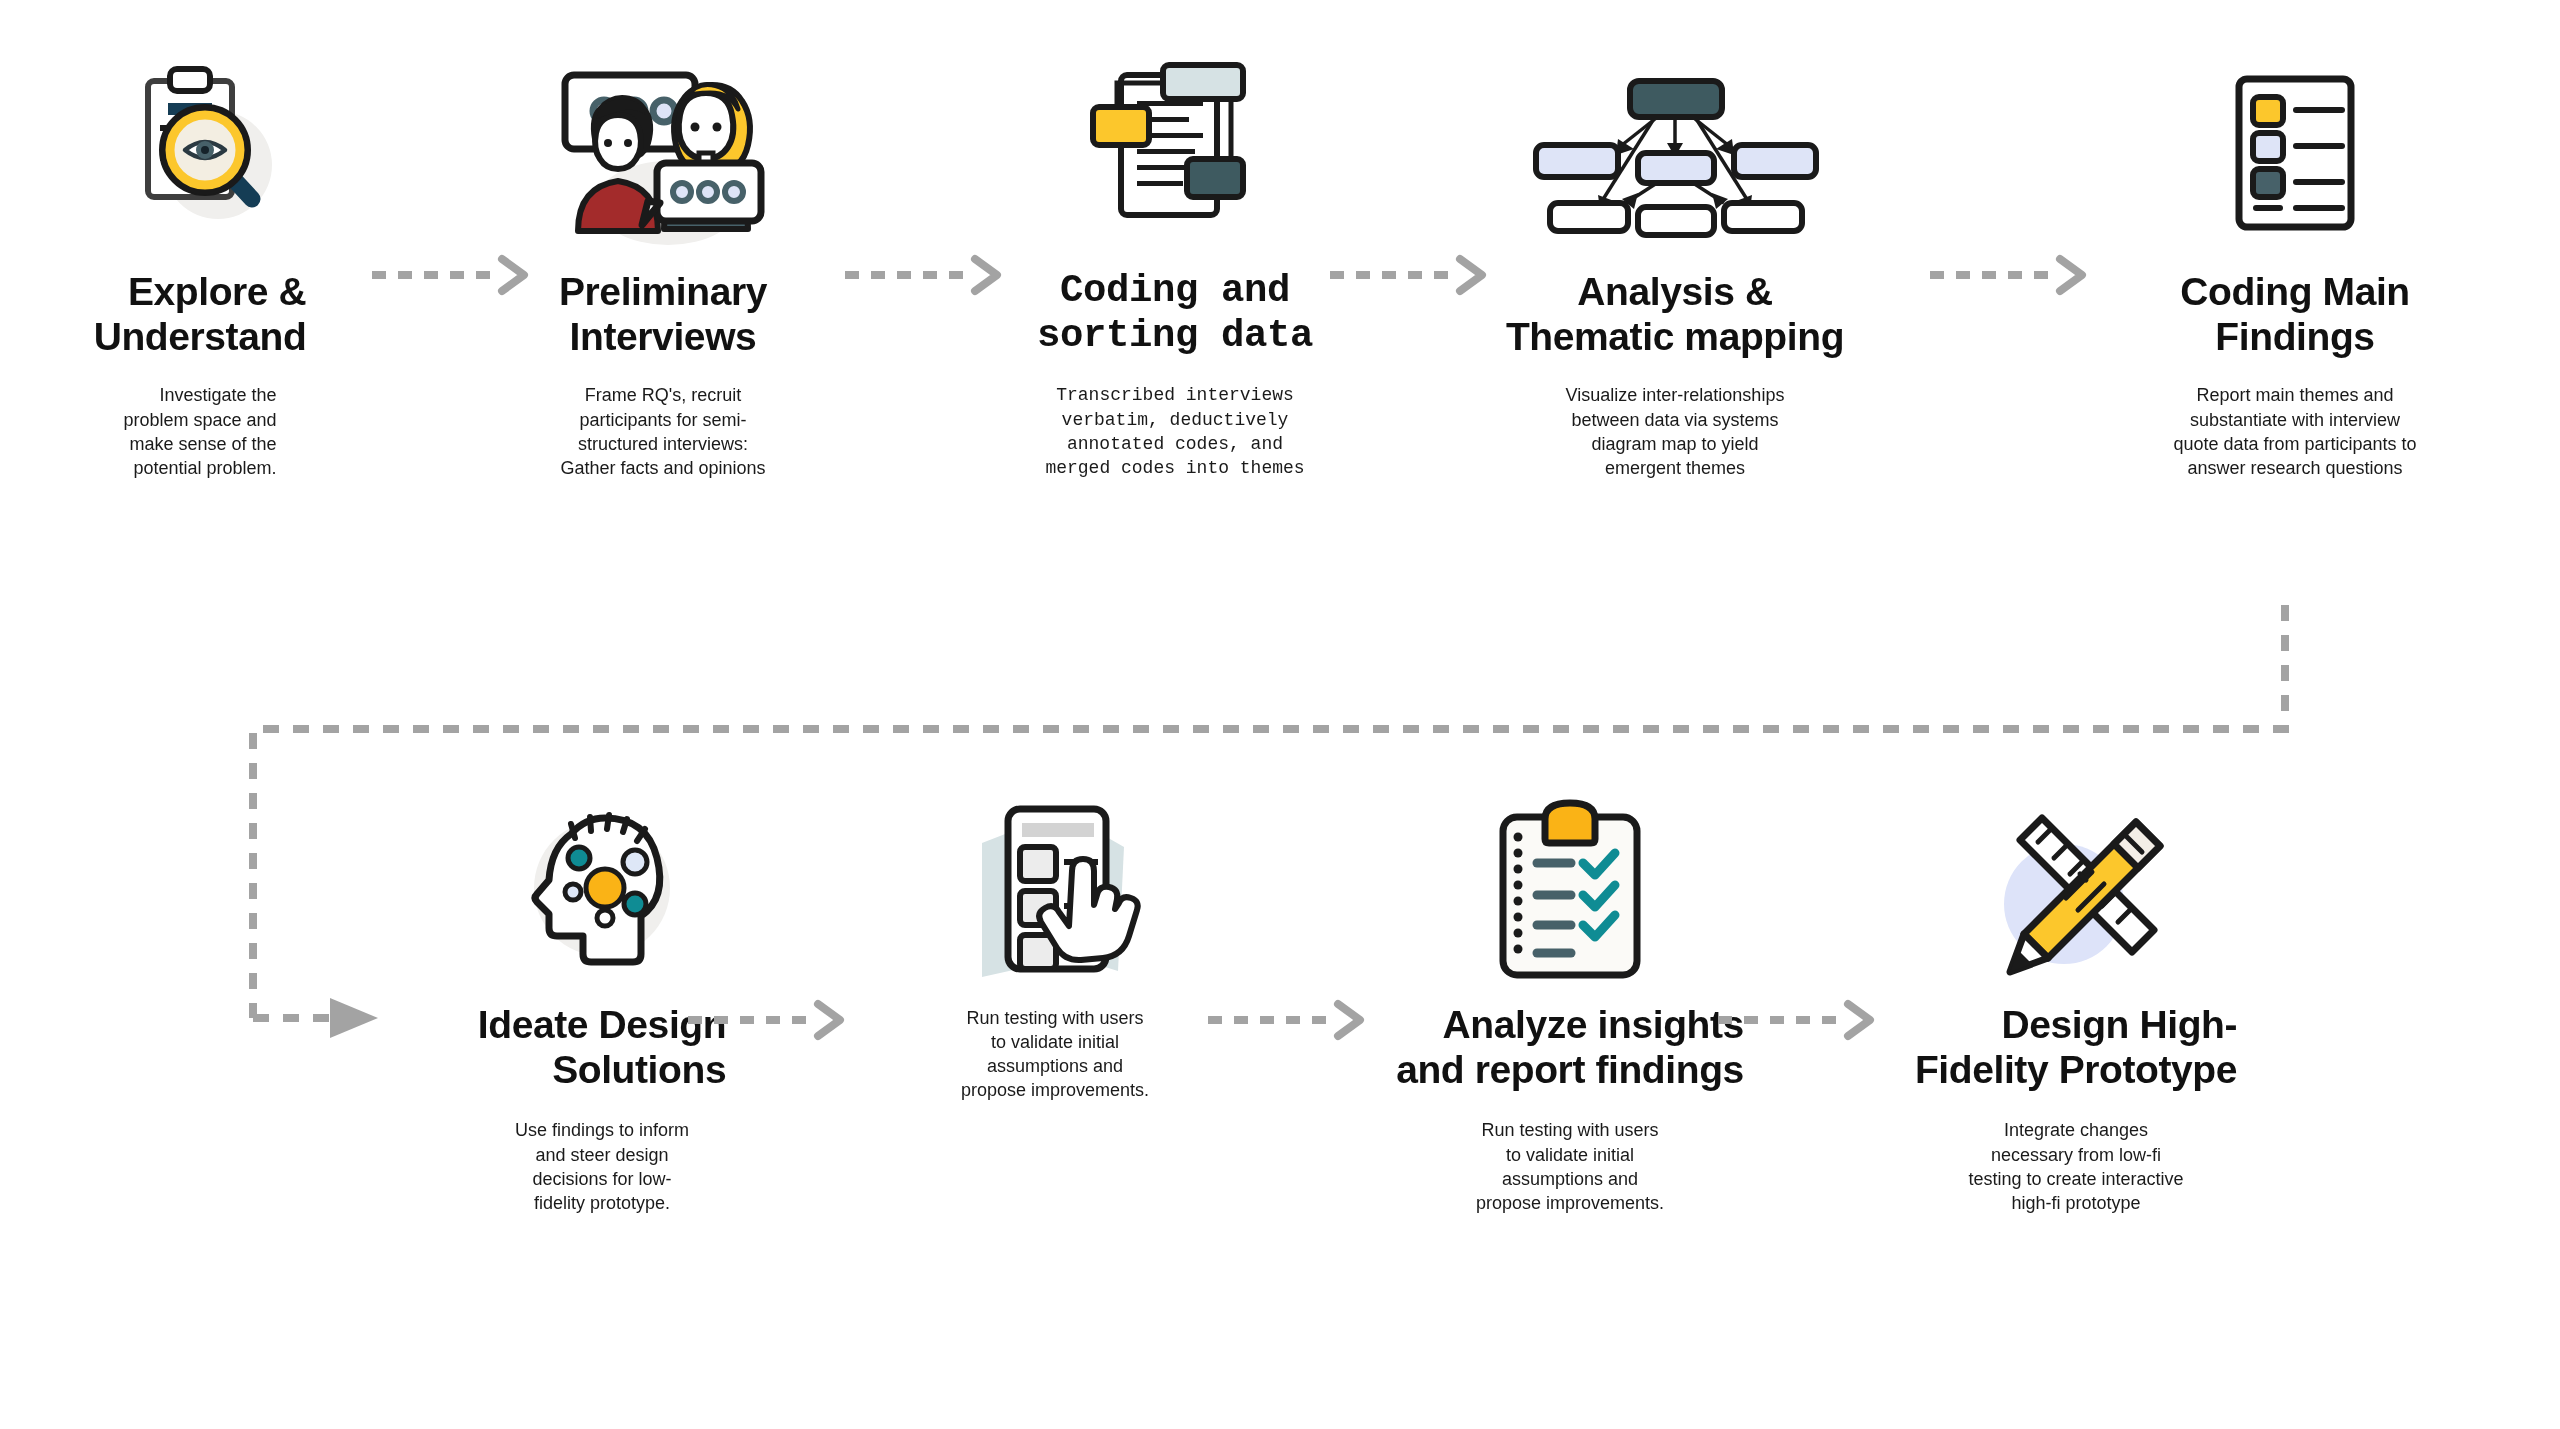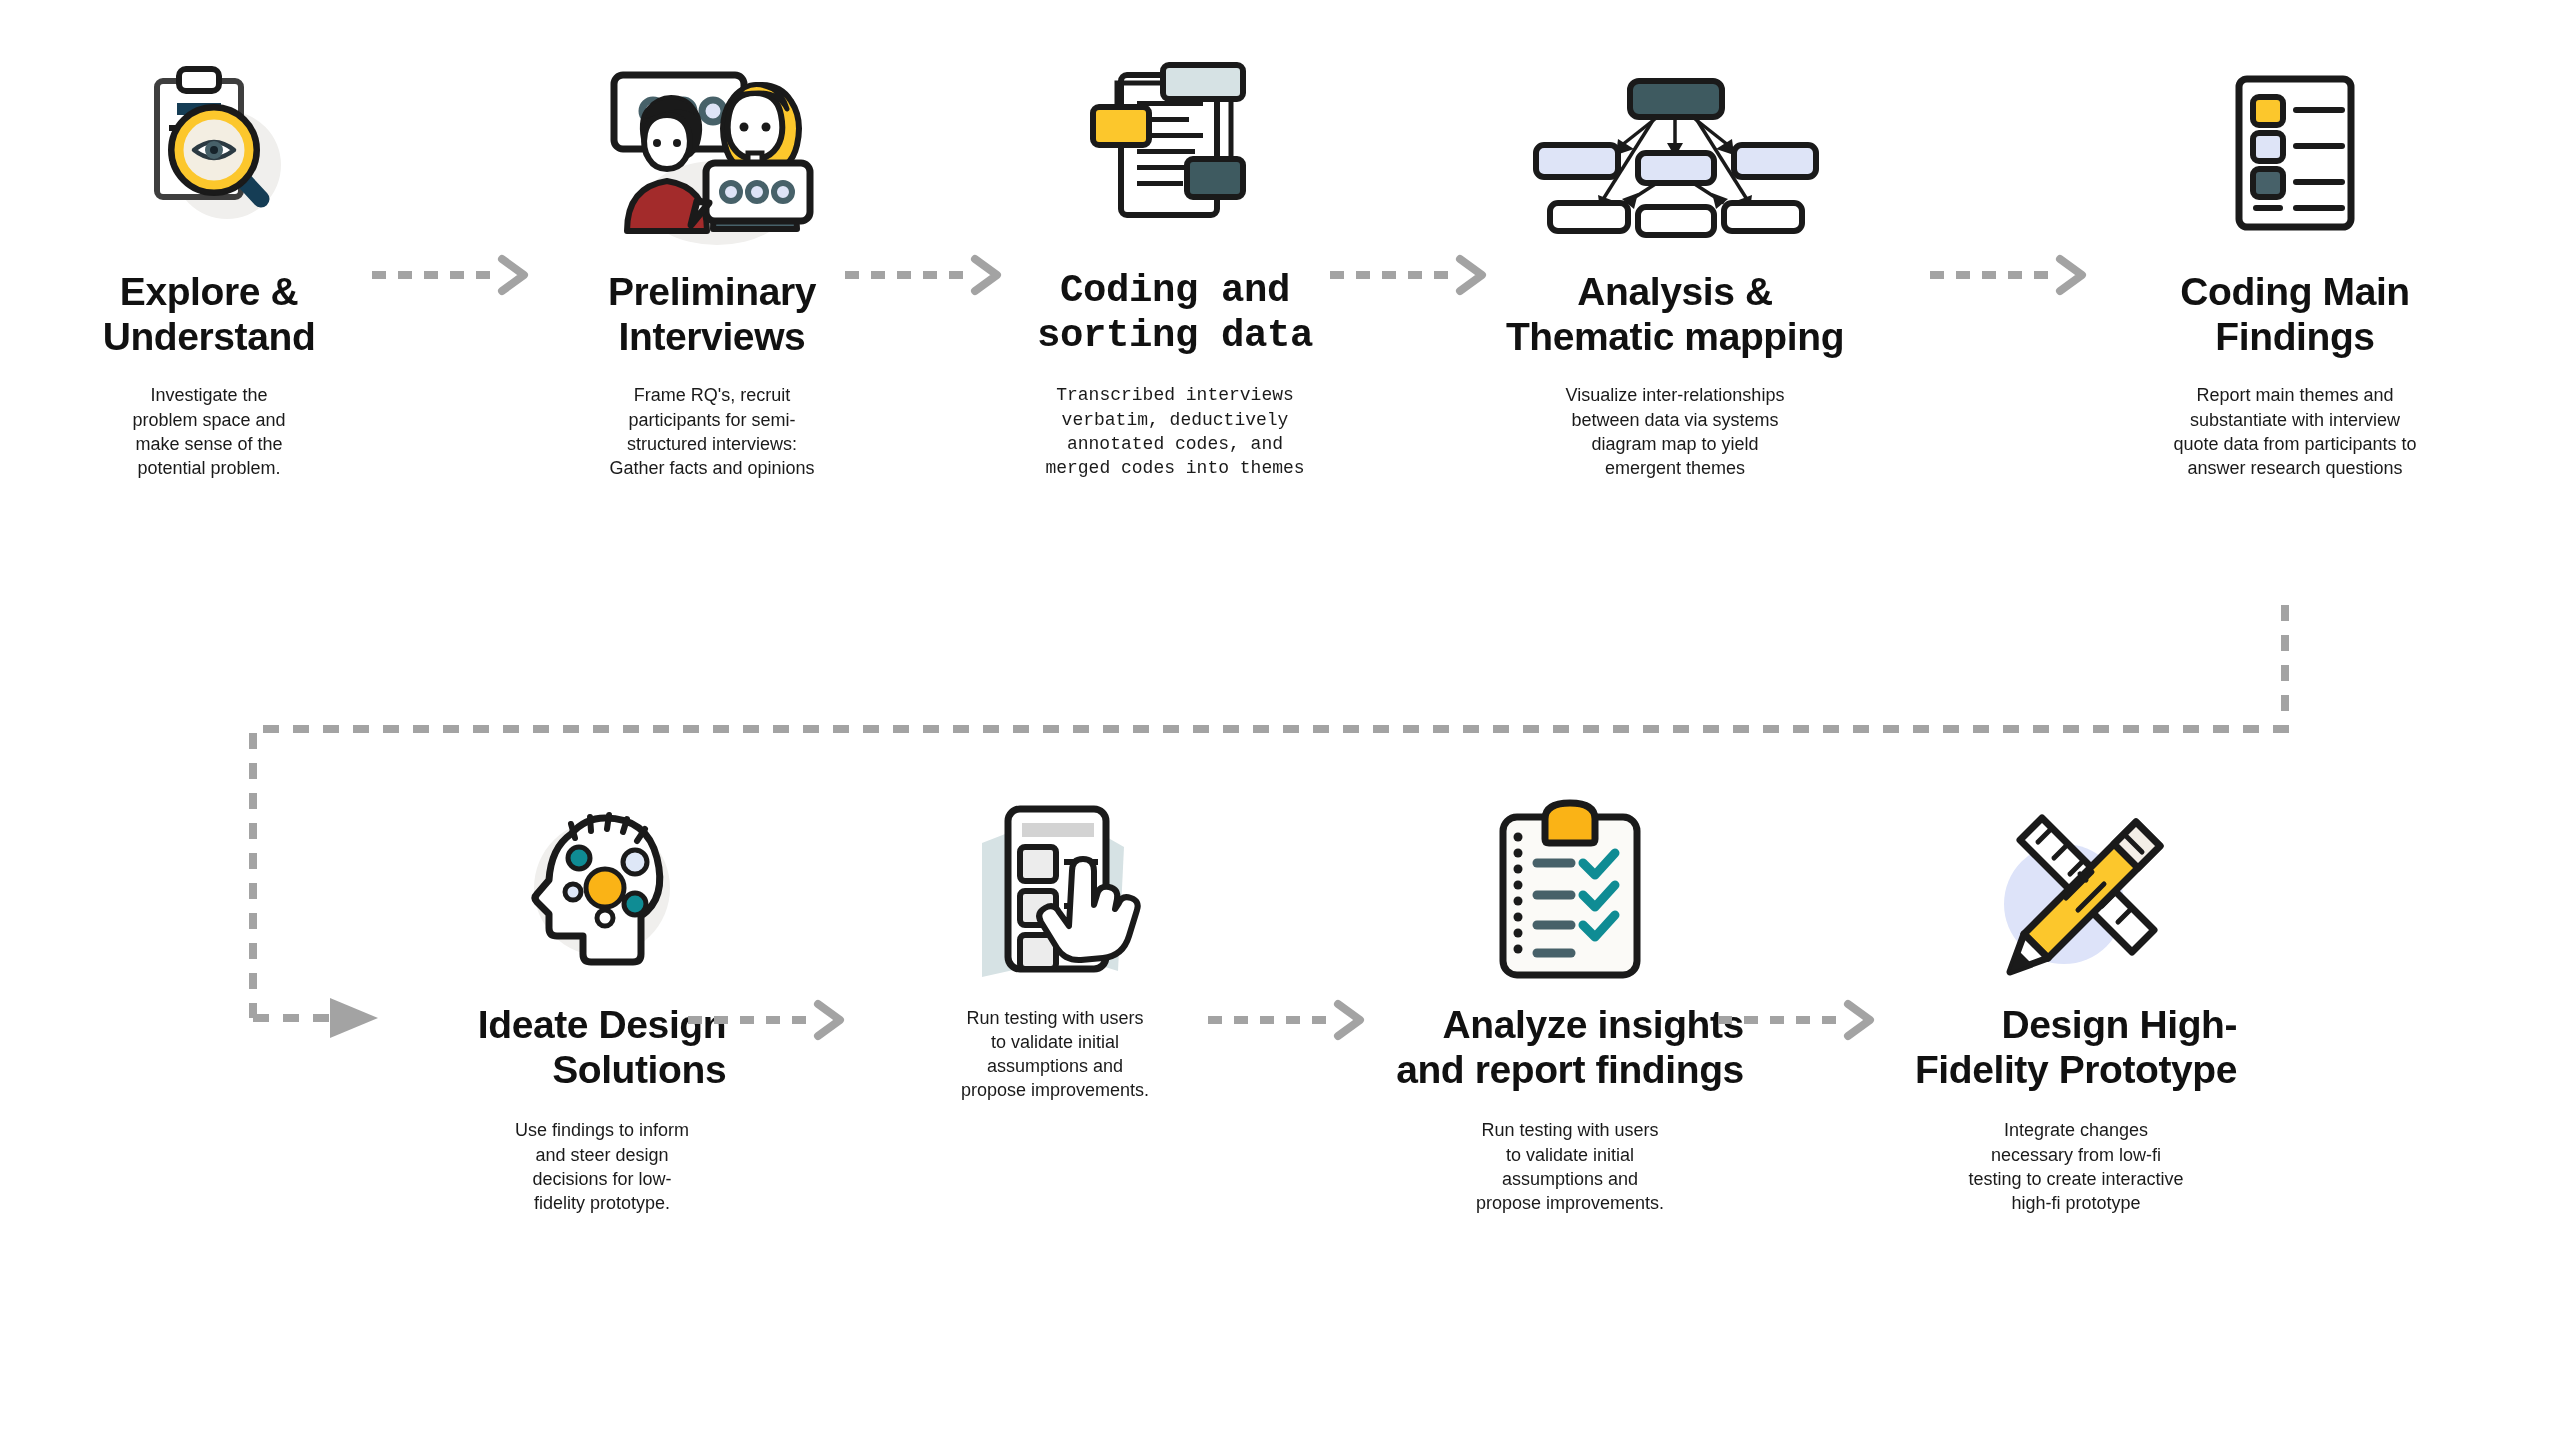--- a/index.html
+++ b/index.html
@@ -57,21 +57,21 @@
   .conn { position: absolute; }
   .wrap-path { position: absolute; left: 0; top: 0; pointer-events: none; }
 
   svg { display: block; overflow: visible; }
 </style>
 </head>
 <body>
 
 <div id="stage">
 
-  <div class="step row1" style="left:64px; width:290px;">
+  <div class="step row1" style="left:55px; width:290px;text-align:right;">
     <div class="step-icon">
       <svg width="200" height="200" viewBox="0 0 200 200">
         <circle cx="118" cy="112" r="54" fill="#F0EFED"></circle>
         <path d="M54 28 h72 a6 6 0 0 1 6 6 v104 a6 6 0 0 1 -6 6 h-72 a6 6 0 0 1 -6 -6 v-104 a6 6 0 0 1 6 -6 z" fill="#ffffff" stroke="#3E3E3E" stroke-width="6" stroke-linejoin="round"></path>
         <rect x="70" y="16" width="40" height="22" rx="7" fill="#ffffff" stroke="#1a1a1a" stroke-width="6"></rect>
         <rect x="68" y="50" width="44" height="12" fill="#153D55"></rect>
         <rect x="60" y="72" width="58" height="6" fill="#1a1a1a"></rect>
         <rect x="60" y="88" width="32" height="6" fill="#3E3E3E"></rect>
         <rect x="60" y="102" width="20" height="6" fill="#3E3E3E"></rect>
         <line x1="128" y1="120" x2="152" y2="146" stroke="#153D55" stroke-width="17" stroke-linecap="round"></line>
@@ -91,21 +91,21 @@
 potential problem.</div>
   </div>
 
   <div class="conn" style="left:372px; top:255px;">
     <svg width="165" height="40" viewBox="0 0 165 40">
       <line x1="0" y1="20" x2="130" y2="20" stroke="#A3A3A3" stroke-width="8" stroke-dasharray="14 12"></line>
       <polyline points="130,4 152,20 130,36" fill="none" stroke="#A3A3A3" stroke-width="8" stroke-linecap="round" stroke-linejoin="round"></polyline>
     </svg>
   </div>
 
-  <div class="step row1" style="left:512px; width:400px;">
+  <div class="step row1" style="left:463px; width:400px;">
     <div class="step-icon">
       <svg width="215" height="200" viewBox="0 0 215 200">
         <ellipse cx="112" cy="150" rx="72" ry="42" fill="#F0EFED"></ellipse>
 
         <path d="M18 22 h112 a9 9 0 0 1 9 9 v56 a9 9 0 0 1 -9 9 h-28 l-2 0 h-82 a9 9 0 0 1 -9 -9 v-56 a9 9 0 0 1 9 -9 z" fill="#ffffff" stroke="#1a1a1a" stroke-width="7" stroke-linejoin="round"></path>
         <path d="M132 60 l22 12 l-22 14 z" fill="#ffffff" stroke="#1a1a1a" stroke-width="7" stroke-linejoin="round"></path>
         <circle cx="48" cy="58" r="11" fill="#DEE4F7" stroke="#476169" stroke-width="7"></circle>
         <circle cx="78" cy="58" r="11" fill="#DEE4F7" stroke="#476169" stroke-width="7"></circle>
         <circle cx="108" cy="58" r="11" fill="#DEE4F7" stroke="#476169" stroke-width="7"></circle>
 

